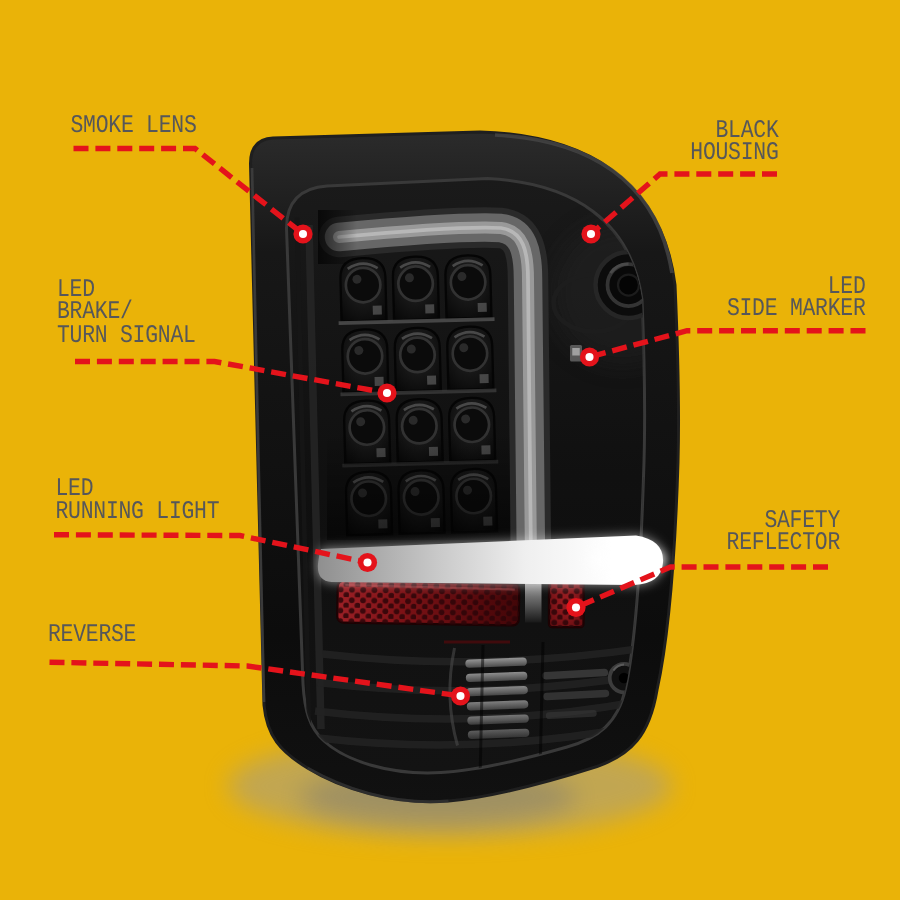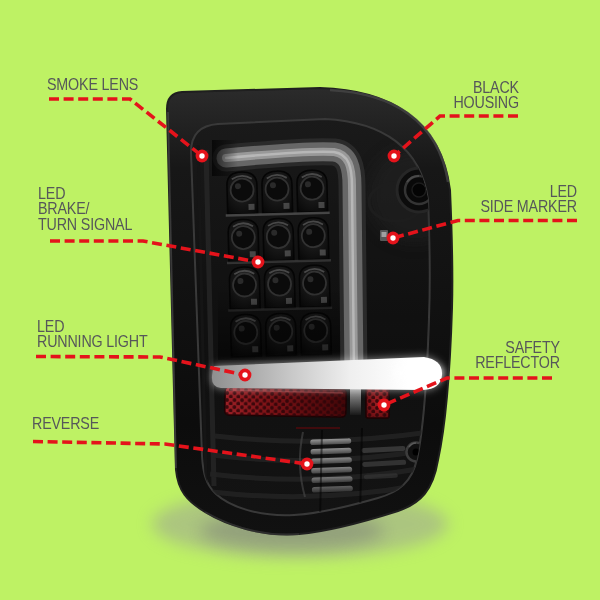--- a/index.html
+++ b/index.html
@@ -1,18 +1,18 @@
 <!DOCTYPE html>
 <html><head>
 <meta charset="utf-8">
 <style>
   html,body { margin:0; padding:0; background:#ffffff; }
   .stage {
     position:relative; width:600px; height:600px; overflow:hidden;
-    background:#bef264; font-family:Liberation Sans, sans-serif;
+    background:#eab308; font-family:Liberation Mono, monospace;
   }
   .art { position:absolute; left:0; top:0; }
   .callout {
     position:absolute; color:#56575a; font-size:17px; line-height:15.3px;
     letter-spacing:-0.2px; white-space:nowrap; font-weight:normal;
   }
   .callout.left  { transform:scaleX(0.84); transform-origin:left top; }
   .callout.right { text-align:right; transform:scaleX(0.84); transform-origin:right top; }
 </style>
 </head>

